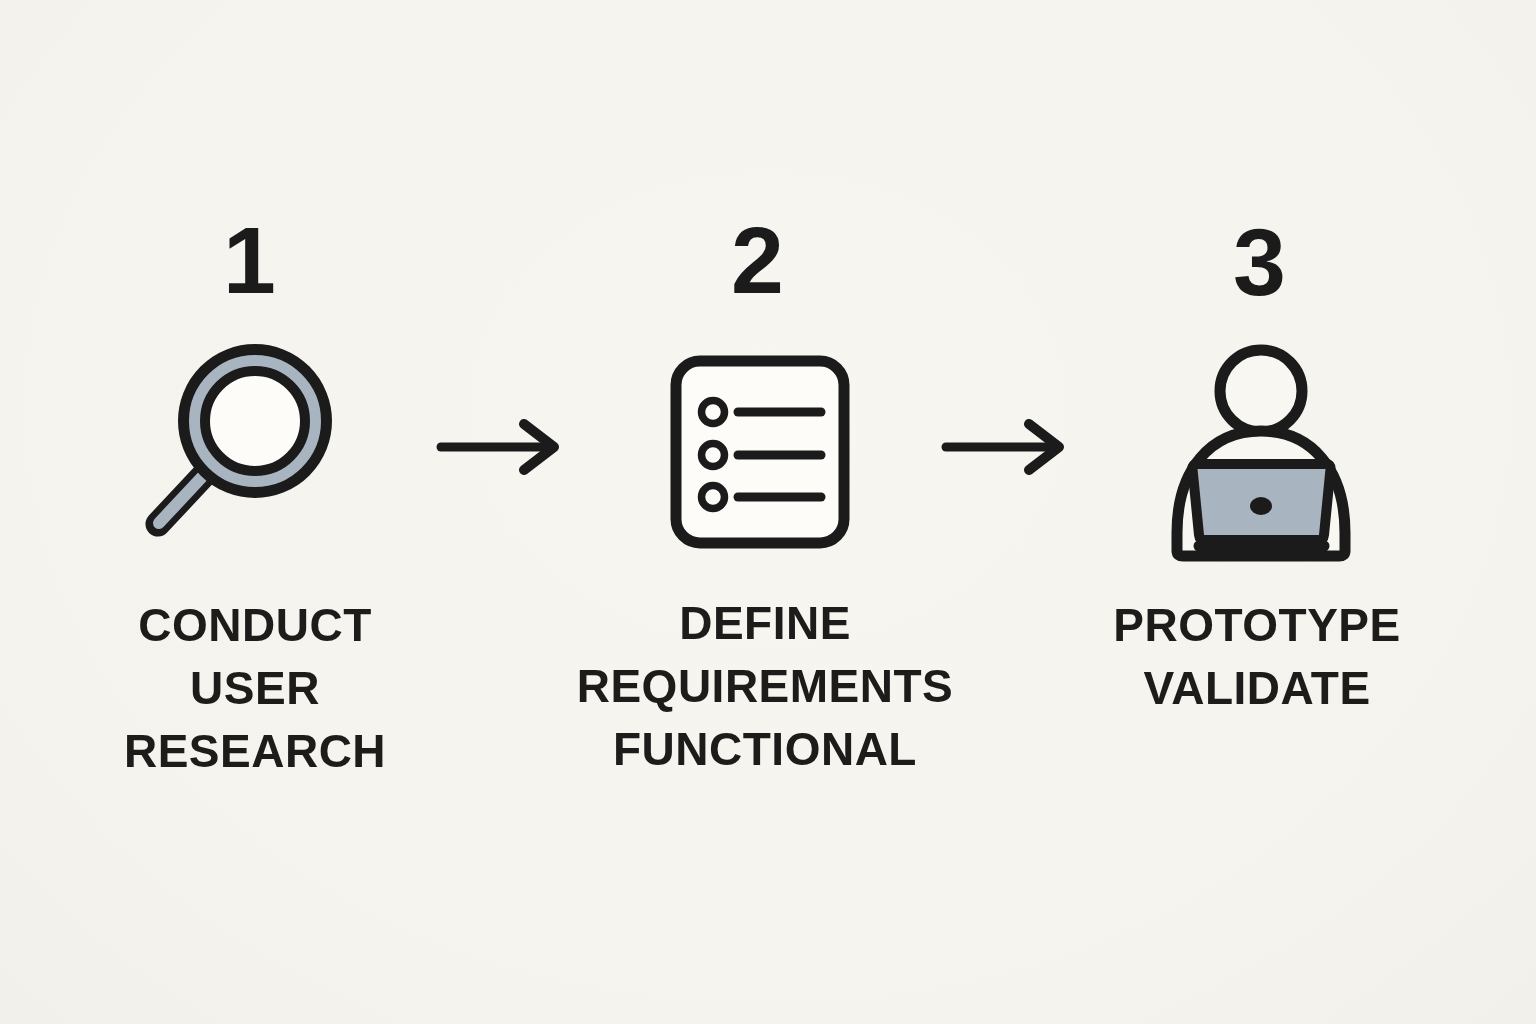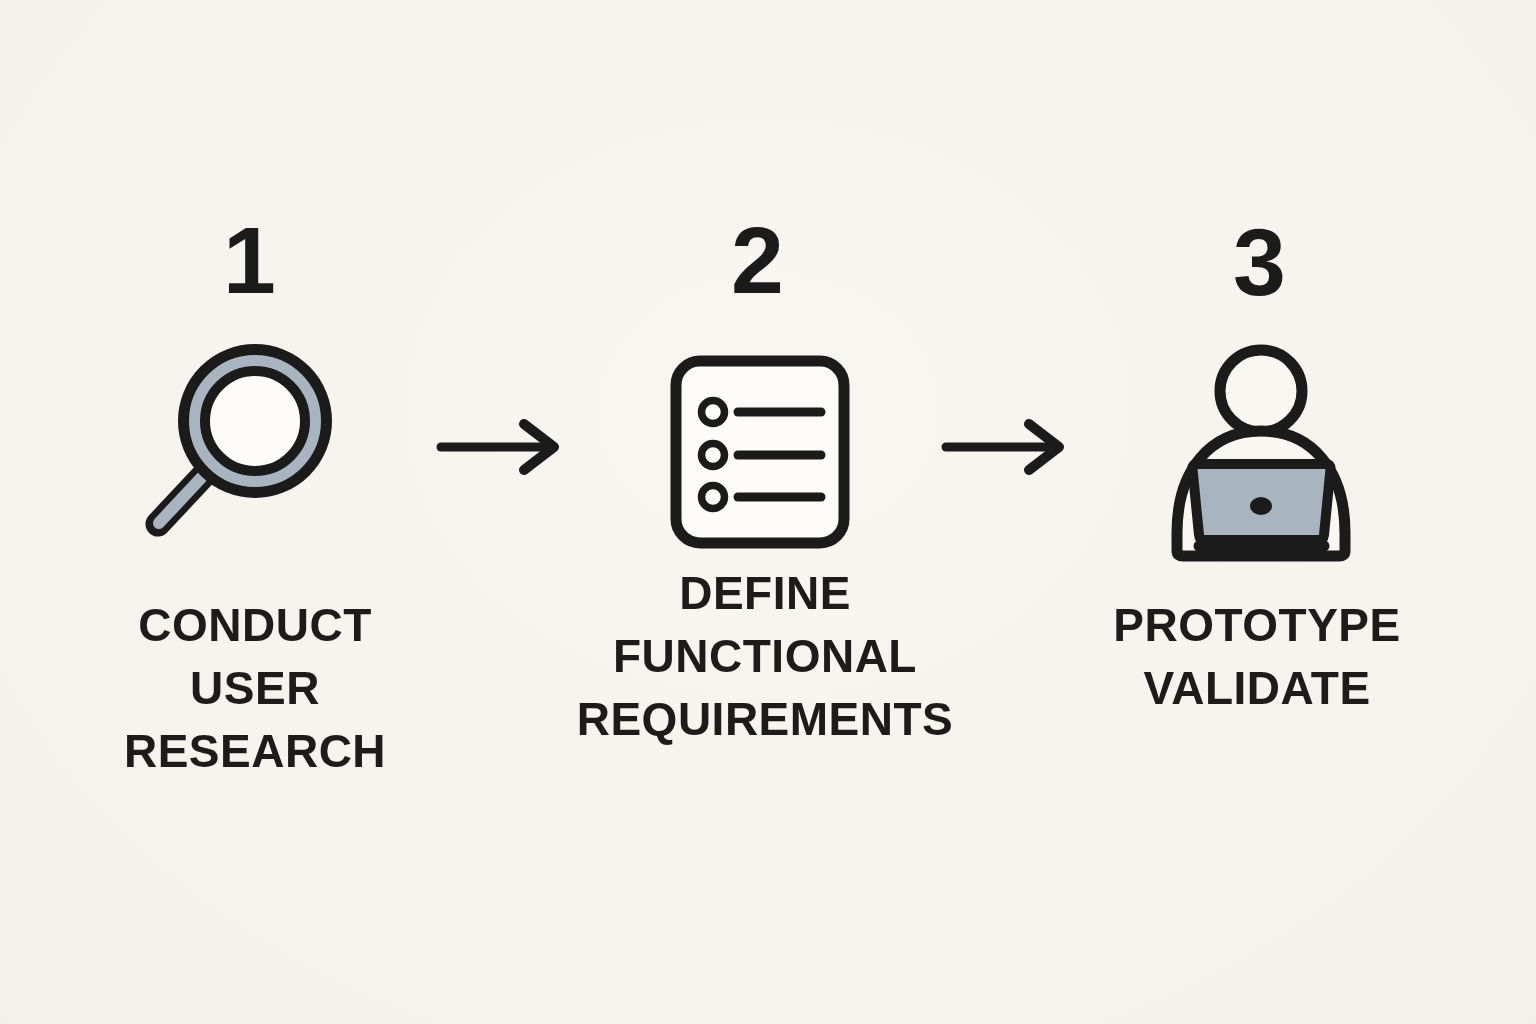--- a/index.html
+++ b/index.html
@@ -40,21 +40,21 @@
   .step-label span { display: block; }
   .arrow { position: absolute; }
 
   
   #num-1   { left: 100px;  top: 210px; }
   #icon-1  { left: 140px;  top: 338px; }
   #label-1 { left: -5px;   top: 594px; }
   
   #num-2   { left: 608px;  top: 210px; }
   #icon-2  { left: 670px;  top: 355px; }
-  #label-2 { left: 505px;  top: 562px; }
+  #label-2 { left: 505px;  top: 592px; }
   
   #num-3   { left: 1110px; top: 212px; }
   #icon-3  { left: 1161px; top: 342px; }
   #label-3 { left: 997px;  top: 594px; }
   
   #arrow-1 { left: 436px;  top: 418px; }
   #arrow-2 { left: 941px;  top: 418px; }
 </style>
 </head>
 <body>
@@ -96,22 +96,22 @@
         <circle cx="43" cy="57" r="11.5" fill="#fdfcf8" stroke="#1b1b1b" stroke-width="7.5"></circle>
         <circle cx="43" cy="100" r="11.5" fill="#fdfcf8" stroke="#1b1b1b" stroke-width="7.5"></circle>
         <circle cx="43" cy="142" r="11.5" fill="#fdfcf8" stroke="#1b1b1b" stroke-width="7.5"></circle>
         <line x1="68" y1="57" x2="151" y2="57" stroke="#1b1b1b" stroke-width="9" stroke-linecap="round"></line>
         <line x1="68" y1="100" x2="151" y2="100" stroke="#1b1b1b" stroke-width="9" stroke-linecap="round"></line>
         <line x1="68" y1="142" x2="151" y2="142" stroke="#1b1b1b" stroke-width="9" stroke-linecap="round"></line>
       </svg>
     </span>
     <div class="step-label" id="label-2">
       <span>DEFINE</span>
+      <span>REQUIREMENTS</span>
       <span>FUNCTIONAL</span>
-      <span>REQUIREMENTS</span>
     </div>
   </div>
 
   <span class="arrow" id="arrow-2">
     <svg width="126" height="58" viewBox="0 0 126 58">
       <line x1="5" y1="29" x2="112" y2="29" stroke="#1b1b1b" stroke-width="9" stroke-linecap="round"></line>
       <polyline points="88,6 118,29 88,52" fill="none" stroke="#1b1b1b" stroke-width="10" stroke-linecap="round" stroke-linejoin="round"></polyline>
     </svg>
   </span>
 

